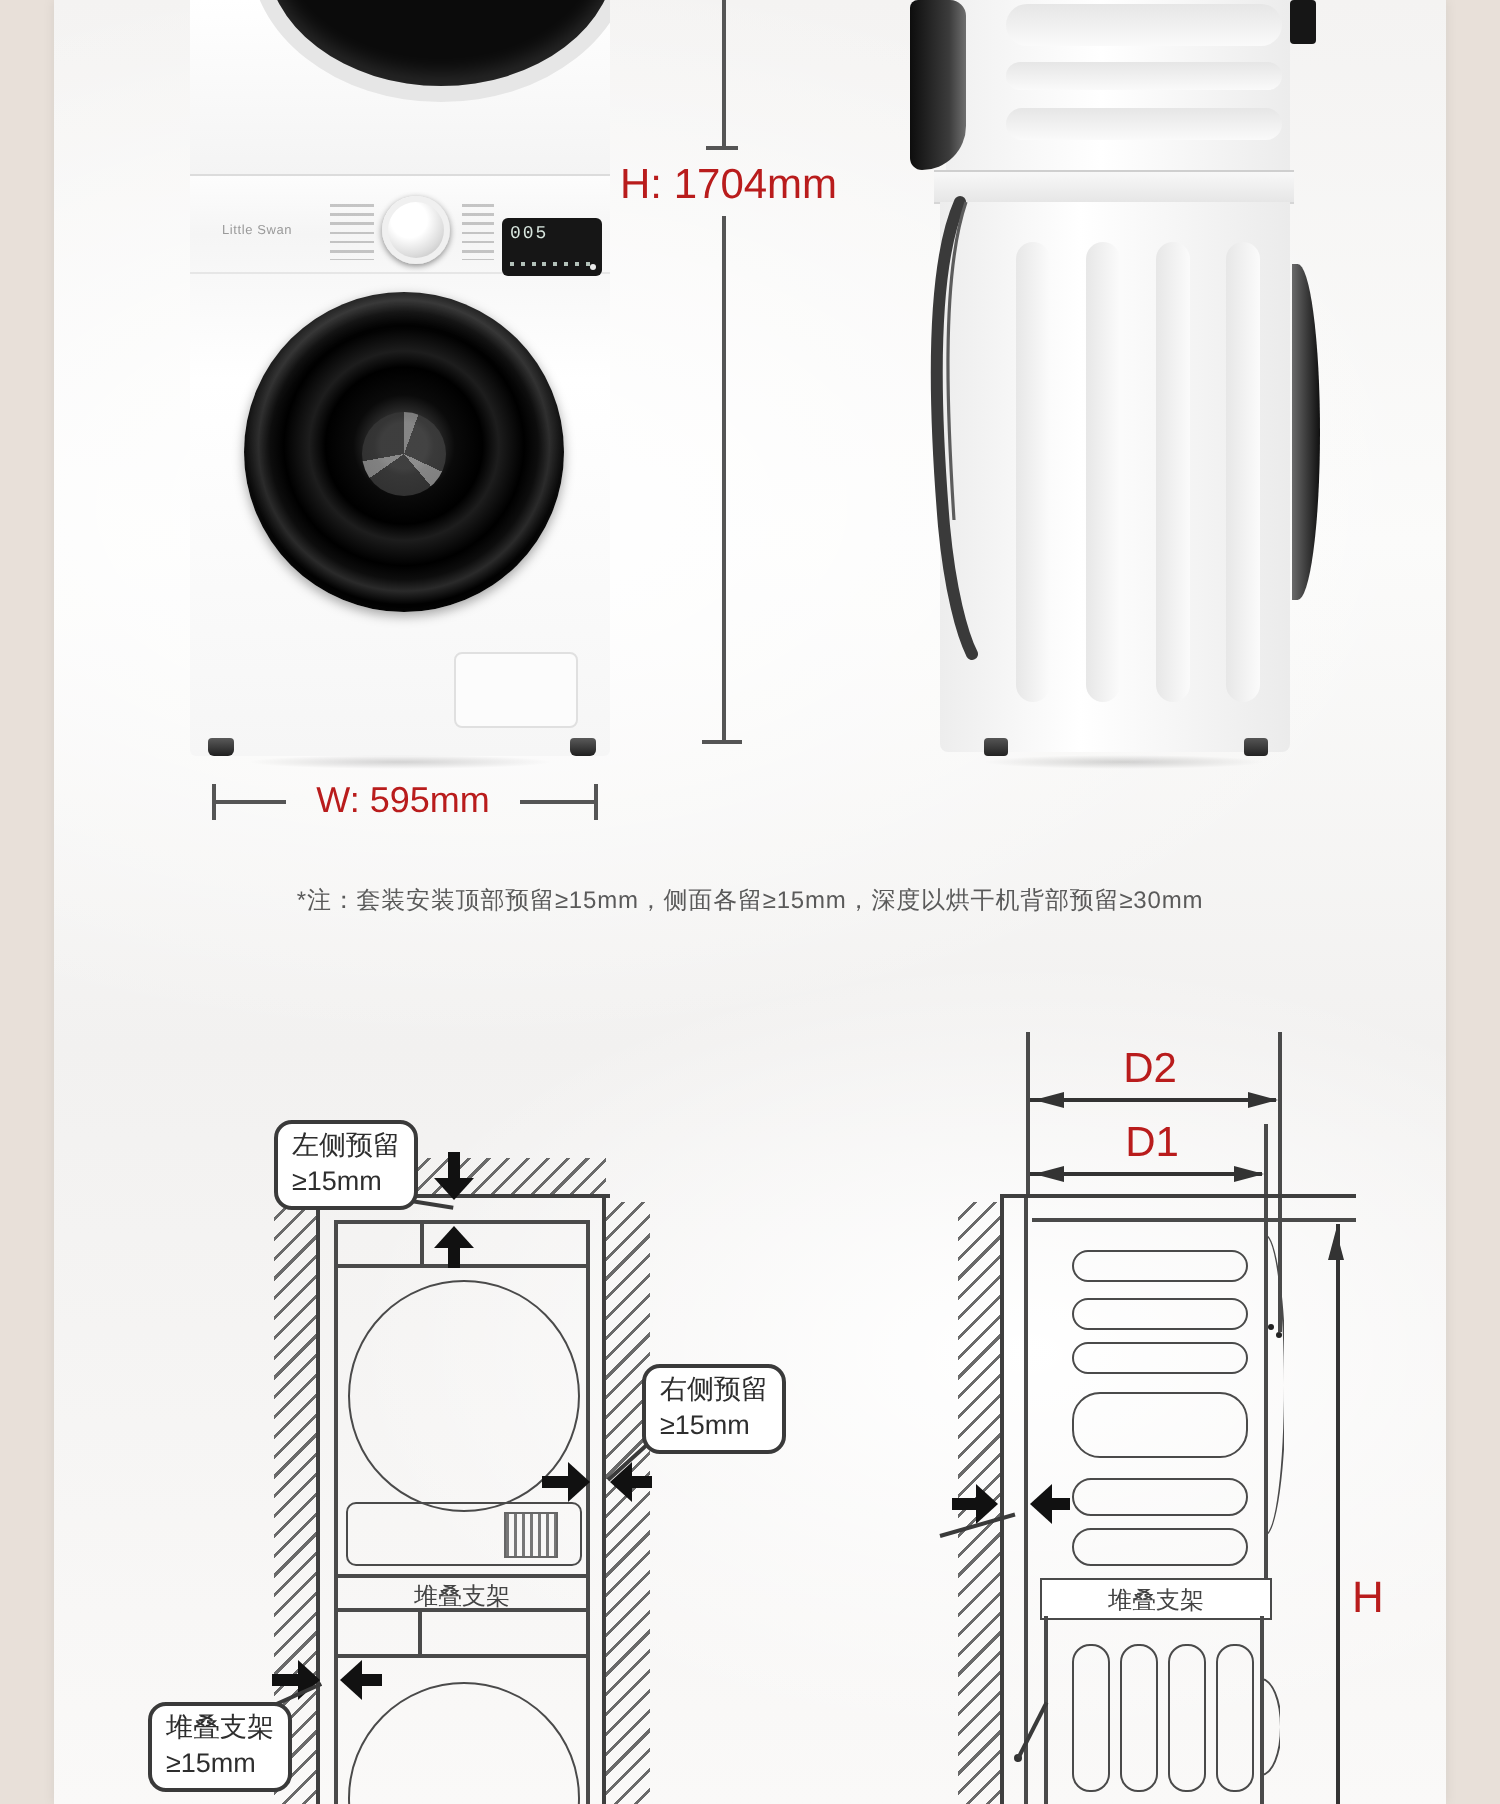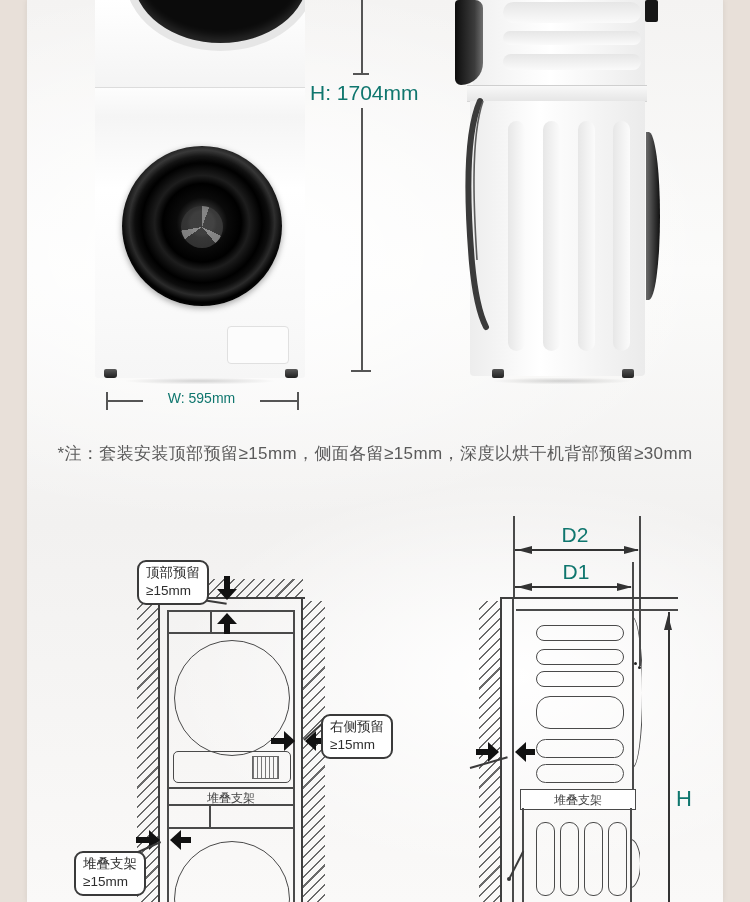--- a/index.html
+++ b/index.html
@@ -16,41 +16,57 @@
   .ln{position:absolute;background:#4a4a4a;}
   .dln{position:absolute;background:#555;}
   .hatch{position:absolute;background:repeating-linear-gradient(135deg,transparent 0 5.5px,#6a6a6a 5.5px 7px);}
   .outl{position:absolute;border:1.6px solid #4a4a4a;background:transparent;}
   .groove{position:absolute;border:1.5px solid #4a4a4a;border-radius:14px;}
   .tri{position:absolute;width:0;height:0;border-style:solid;border-color:transparent;}
   .bshaft{position:absolute;background:#111;}
   .callout{position:absolute;border:2px solid #3a3a3a;border-radius:9px;background:#fff;
     padding:2px 7px 3px;font-size:13.5px;line-height:1.32;color:#2e2e2e;white-space:nowrap;z-index:6;}
   .leader{position:absolute;height:2px;background:#3a3a3a;transform-origin:left center;z-index:5;}
-  .dimtext{position:absolute;color:#0f766e;}
+  .dimtext{position:absolute;color:#b91c1c;}
   .bracket{position:absolute;font-size:12px;color:#444;text-align:center;}
   .shadow{position:absolute;background:radial-gradient(50% 50% at 50% 50%,rgba(0,0,0,.16),rgba(0,0,0,0) 70%);}
   .pgroove{position:absolute;border-radius:12px;background:linear-gradient(180deg,#e6e6e6,#fafafa);}
   .vgroove{position:absolute;border-radius:9px;background:linear-gradient(90deg,#e7e7e7,#fbfbfb);}
 </style>
 </head>
 <body>
 
 <div id="stage">
   <div id="card"></div>
 
   <div class="layer">
 
     <div class="abs" style="left:95px;top:0;width:210px;height:87px;overflow:hidden;background:linear-gradient(180deg,#ffffff,#f4f4f4);border-bottom:2px solid #dcdcdc;">
       <div class="abs" style="left:30px;top:-98px;width:175px;height:133px;border-radius:50%;
                   background:#0b0b0b;border:8px solid #e6e6e6;box-shadow:inset 0 -6px 10px rgba(255,255,255,.12);"></div>
     </div>
 
     <div class="abs" style="left:95px;top:88px;width:210px;height:290px;background:linear-gradient(180deg,#fdfdfd,#f5f5f5 10%,#ffffff 35%,#f6f6f6 100%);border-radius:0 0 3px 3px;">
 
+      <div class="abs" style="left:0;top:6px;width:210px;height:42px;border-bottom:1px solid #e6e6e6;">
+        <div class="abs" style="left:16px;top:18px;font-size:6.5px;color:#9a9a9a;letter-spacing:.3px;">Little Swan</div>
+        <div class="abs" style="left:70px;top:8px;width:22px;height:28px;opacity:.55;
+                    background:repeating-linear-gradient(180deg,#9a9a9a 0 1.3px,transparent 1.3px 4.6px);"></div>
+        <div class="abs" style="left:96px;top:4px;width:34px;height:34px;border-radius:50%;
+                    background:radial-gradient(circle at 40% 35%,#ffffff 0 30%,#dddddd 58%,#9e9e9e 100%);
+                    box-shadow:0 1px 3px rgba(0,0,0,.45), inset 0 0 0 3px #f0f0f0;"></div>
+        <div class="abs" style="left:136px;top:8px;width:16px;height:28px;opacity:.55;
+                    background:repeating-linear-gradient(180deg,#9a9a9a 0 1.3px,transparent 1.3px 4.6px);"></div>
+        <div class="abs" style="left:156px;top:15px;width:50px;height:29px;background:#161616;border-radius:3px;overflow:hidden;">
+          <div class="abs" style="left:4px;top:3px;font-size:9px;color:#d8e6de;font-family:'Liberation Mono',monospace;letter-spacing:1px;">005</div>
+          <div class="abs" style="left:4px;bottom:5px;width:42px;height:2.2px;opacity:.85;
+                      background:repeating-linear-gradient(90deg,#cfe0d6 0 2px,transparent 2px 5.4px);"></div>
+          <div class="abs" style="right:3px;bottom:3px;width:3px;height:3px;border-radius:50%;background:#eaeaea;"></div>
+        </div>
+      </div>
 
       <div class="abs" style="left:27px;top:58px;width:160px;height:160px;border-radius:50%;
                   background:radial-gradient(circle at 50% 48%,#6a6a6a 0 10%,#303030 13%,#0a0a0a 22%,#000 34%,#1d1d1d 41%,#000 52%,#0d0d0d 58%,#2a2a2a 63%,#000 69%,#060606 76%,#1b1b1b 84%,#000 100%);
                   box-shadow:0 2px 6px rgba(0,0,0,.35), inset 0 8px 14px rgba(255,255,255,.10);">
         <div class="abs" style="left:59px;top:60px;width:42px;height:42px;border-radius:50%;opacity:.85;
                     background:conic-gradient(#8a8a8a 0 20deg,#3c3c3c 20deg 115deg,#949494 115deg 140deg,#383838 140deg 235deg,#8f8f8f 235deg 260deg,#363636 260deg 360deg);"></div>
       </div>
 
       <div class="abs" style="left:132px;top:238px;width:60px;height:36px;border:1px solid #e0e0e0;border-radius:4px;background:#fcfcfc;"></div>
     </div>
@@ -87,26 +103,26 @@
   <div class="layer">
     <div class="dln" style="left:361px;top:0;width:1.6px;height:74px;"></div>
     <div class="dln" style="left:353px;top:73px;width:16px;height:1.6px;"></div>
     <div class="dimtext" style="left:310px;top:81px;font-size:21px;">H: 1704mm</div>
     <div class="dln" style="left:361px;top:108px;width:1.6px;height:263px;"></div>
     <div class="dln" style="left:351px;top:370px;width:20px;height:1.6px;"></div>
   </div>
   <div class="layer">
     <div class="dln" style="left:106px;top:392px;width:1.6px;height:18px;"></div>
     <div class="dln" style="left:107px;top:400px;width:36px;height:1.6px;"></div>
-    <div class="dimtext" style="left:143px;top:390px;width:117px;text-align:center;font-size:14px;">W: 595mm</div>
+    <div class="dimtext" style="left:143px;top:390px;width:117px;text-align:center;font-size:18px;">W: 595mm</div>
     <div class="dln" style="left:260px;top:400px;width:38px;height:1.6px;"></div>
     <div class="dln" style="left:297px;top:392px;width:1.6px;height:18px;"></div>
   </div>
 
-  <div class="abs" style="left:27px;top:442px;width:696px;text-align:center;font-size:17px;color:#5a5a5a;letter-spacing:.4px;">*注：套装安装顶部预留≥15mm，侧面各留≥15mm，深度以烘干机背部预留≥30mm</div>
+  <div class="abs" style="left:27px;top:442px;width:696px;text-align:center;font-size:12px;color:#5a5a5a;letter-spacing:.4px;">*注：套装安装顶部预留≥15mm，侧面各留≥15mm，深度以烘干机背部预留≥30mm</div>
 
   <div class="layer">
 
     <div class="hatch" style="left:206px;top:579px;width:97px;height:18px;"></div>
     <div class="ln" style="left:158px;top:597px;width:147px;height:2px;background:#3f3f3f;"></div>
     <div class="ln" style="left:158px;top:597px;width:2px;height:305px;background:#3f3f3f;"></div>
     <div class="hatch" style="left:137px;top:601px;width:21px;height:301px;"></div>
     <div class="ln" style="left:301px;top:597px;width:2px;height:305px;background:#3f3f3f;"></div>
     <div class="hatch" style="left:303px;top:601px;width:22px;height:301px;"></div>
 
@@ -136,25 +152,25 @@
     <div class="tri" style="left:302px;top:731px;border-top-width:10px;border-bottom-width:10px;border-right:11px solid #111;"></div>
     <div class="bshaft" style="left:313px;top:738px;width:13px;height:6px;"></div>
 
     <div class="bshaft" style="left:136px;top:837px;width:13px;height:6px;"></div>
     <div class="tri" style="left:149px;top:830px;border-top-width:10px;border-bottom-width:10px;border-left:11px solid #111;"></div>
     <div class="tri" style="left:167px;top:830px;border-top-width:10px;border-bottom-width:10px;border-right:11px solid #111;"></div>
     <div class="bshaft" style="left:178px;top:837px;width:13px;height:6px;"></div>
 
     <div class="leader" style="left:196px;top:598px;width:31px;transform:rotate(9deg);"></div>
     <div class="callout" style="left:137px;top:560px;">
-      <div>顶部预留</div>
+      <div>左侧预留</div>
       <div>≥15mm</div>
     </div>
     <div class="leader" style="left:304px;top:739px;width:30px;transform:rotate(-42deg);"></div>
-    <div class="callout" style="left:321px;top:714px;">
+    <div class="callout" style="left:321px;top:682px;">
       <div>右侧预留</div>
       <div>≥15mm</div>
     </div>
     <div class="leader" style="left:136px;top:852px;width:27px;transform:rotate(-24deg);"></div>
     <div class="callout" style="left:74px;top:851px;">
       <div>堆叠支架</div>
       <div>≥15mm</div>
     </div>
   </div>
 

